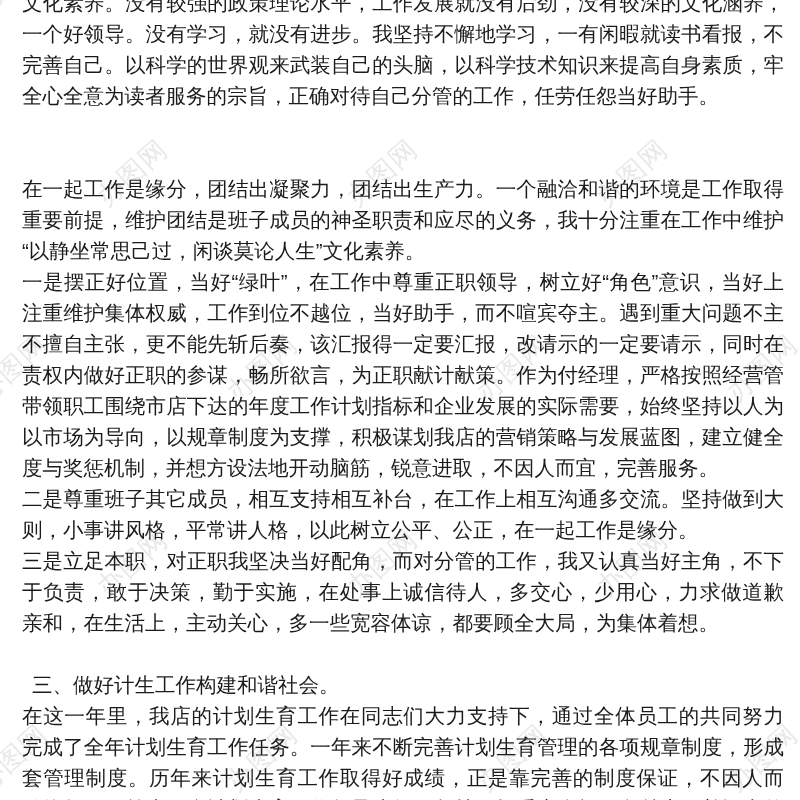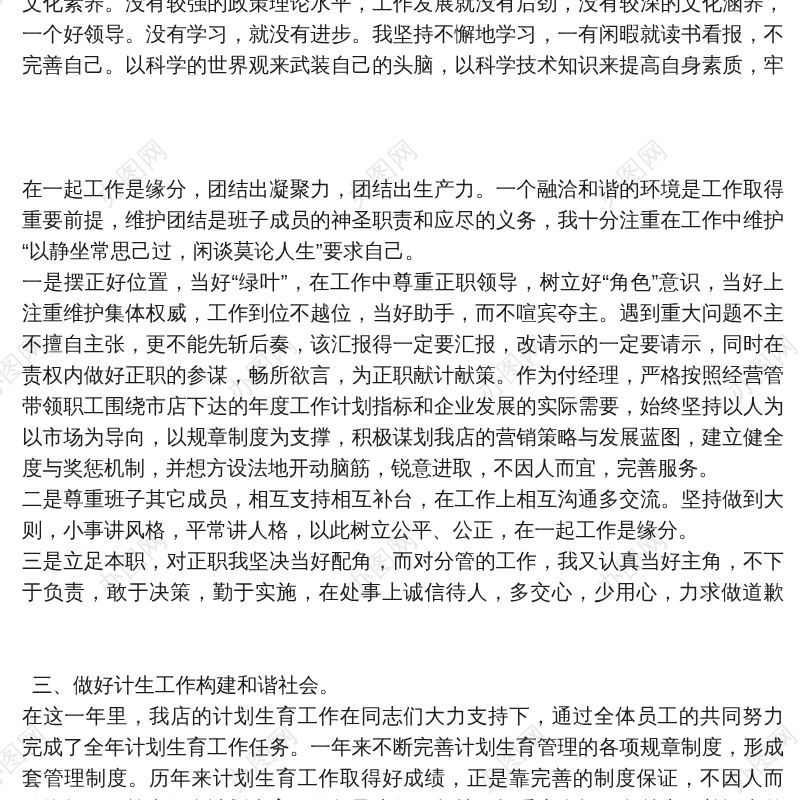--- a/index.html
+++ b/index.html
@@ -89,34 +89,36 @@
       <div class="wm" style="left: -30px; top: 740px;">办图网</div>
       <div class="wm" style="left: 220px; top: 740px;">办图网</div>
       <div class="wm" style="left: 470px; top: 740px;">办图网</div>
       <div class="wm" style="left: 720px; top: 740px;">办图网</div>
     </div>
 
   <div id="doc">
       <div class="line justify" style="top: -13px;">文化素养。没有较强的政策理论水平，工作发展就没有后劲，没有较深的文化涵养，就不是</div>
       <div class="line justify" style="top: 18px;">一个好领导。没有学习，就没有进步。我坚持不懈地学习，一有闲暇就读书看报，不断充实</div>
       <div class="line justify" style="top: 49px;">完善自己。以科学的世界观来武装自己的头脑，以科学技术知识来提高自身素质，牢固树立</div>
+      <div class="line" style="top: 80px;">全心全意为读者服务的宗旨，正确对待自己分管的工作，任劳任怨当好助手。</div>
       <div class="line justify" style="top: 173px;">在一起工作是缘分，团结出凝聚力，团结出生产力。一个融洽和谐的环境是工作取得成效的</div>
       <div class="line justify" style="top: 204px;">重要前提，维护团结是班子成员的神圣职责和应尽的义务，我十分注重在工作中维护团结，</div>
-      <div class="line" style="top: 235px;">“以静坐常思己过，闲谈莫论人生”要求自己。</div>
+      <div class="line" style="top: 235px;">“以静坐常思己过，闲谈莫论人生”文化素养。</div>
       <div class="line justify" style="top: 266px;">一是摆正好位置，当好“绿叶”，在工作中尊重正职领导，树立好“角色”意识，当好上级“配角”</div>
       <div class="line justify" style="top: 297px;">注重维护集体权威，工作到位不越位，当好助手，而不喧宾夺主。遇到重大问题不主观臆断，</div>
       <div class="line justify" style="top: 328px;">不擅自主张，更不能先斩后奏，该汇报得一定要汇报，改请示的一定要请示，同时在分管的</div>
       <div class="line justify" style="top: 359px;">责权内做好正职的参谋，畅所欲言，为正职献计献策。作为付经理，严格按照经营管理范围，</div>
       <div class="line justify" style="top: 390px;">带领职工围绕市店下达的年度工作计划指标和企业发展的实际需要，始终坚持以人为根本，</div>
       <div class="line justify" style="top: 421px;">以市场为导向，以规章制度为支撑，积极谋划我店的营销策略与发展蓝图，建立健全规章制</div>
       <div class="line" style="top: 452px;">度与奖惩机制，并想方设法地开动脑筋，锐意进取，不因人而宜，完善服务。</div>
       <div class="line justify" style="top: 483px;">二是尊重班子其它成员，相互支持相互补台，在工作上相互沟通多交流。坚持做到大事讲原</div>
       <div class="line" style="top: 514px;">则，小事讲风格，平常讲人格，以此树立公平、公正，在一起工作是缘分。</div>
       <div class="line justify" style="top: 545px;">三是立足本职，对正职我坚决当好配角，而对分管的工作，我又认真当好主角，不下卸，勇</div>
       <div class="line justify" style="top: 576px;">于负责，敢于决策，勤于实施，在处事上诚信待人，多交心，少用心，力求做道歉和、随和、</div>
+      <div class="line" style="top: 607px;">亲和，在生活上，主动关心，多一些宽容体谅，都要顾全大局，为集体着想。</div>
       <div class="line head" style="top: 669px; margin-left: 10px;">三、做好计生工作构建和谐社会。</div>
       <div class="line justify" style="top: 700px;">在这一年里，我店的计划生育工作在同志们大力支持下，通过全体员工的共同努力下，顺利</div>
       <div class="line justify" style="top: 731px;">完成了全年计划生育工作任务。一年来不断完善计划生育管理的各项规章制度，形成了一整</div>
       <div class="line justify" style="top: 762px;">套管理制度。历年来计划生育工作取得好成绩，正是靠完善的制度保证，不因人而宜，制度</div>
       <div class="line justify" style="top: 793px;">始终如一。首先健全计划生育工作领导小组，坚持一把手亲自抓，负总责，并设力兼职计划</div>
     </div>
 
 </div>
 
 </body></html>

